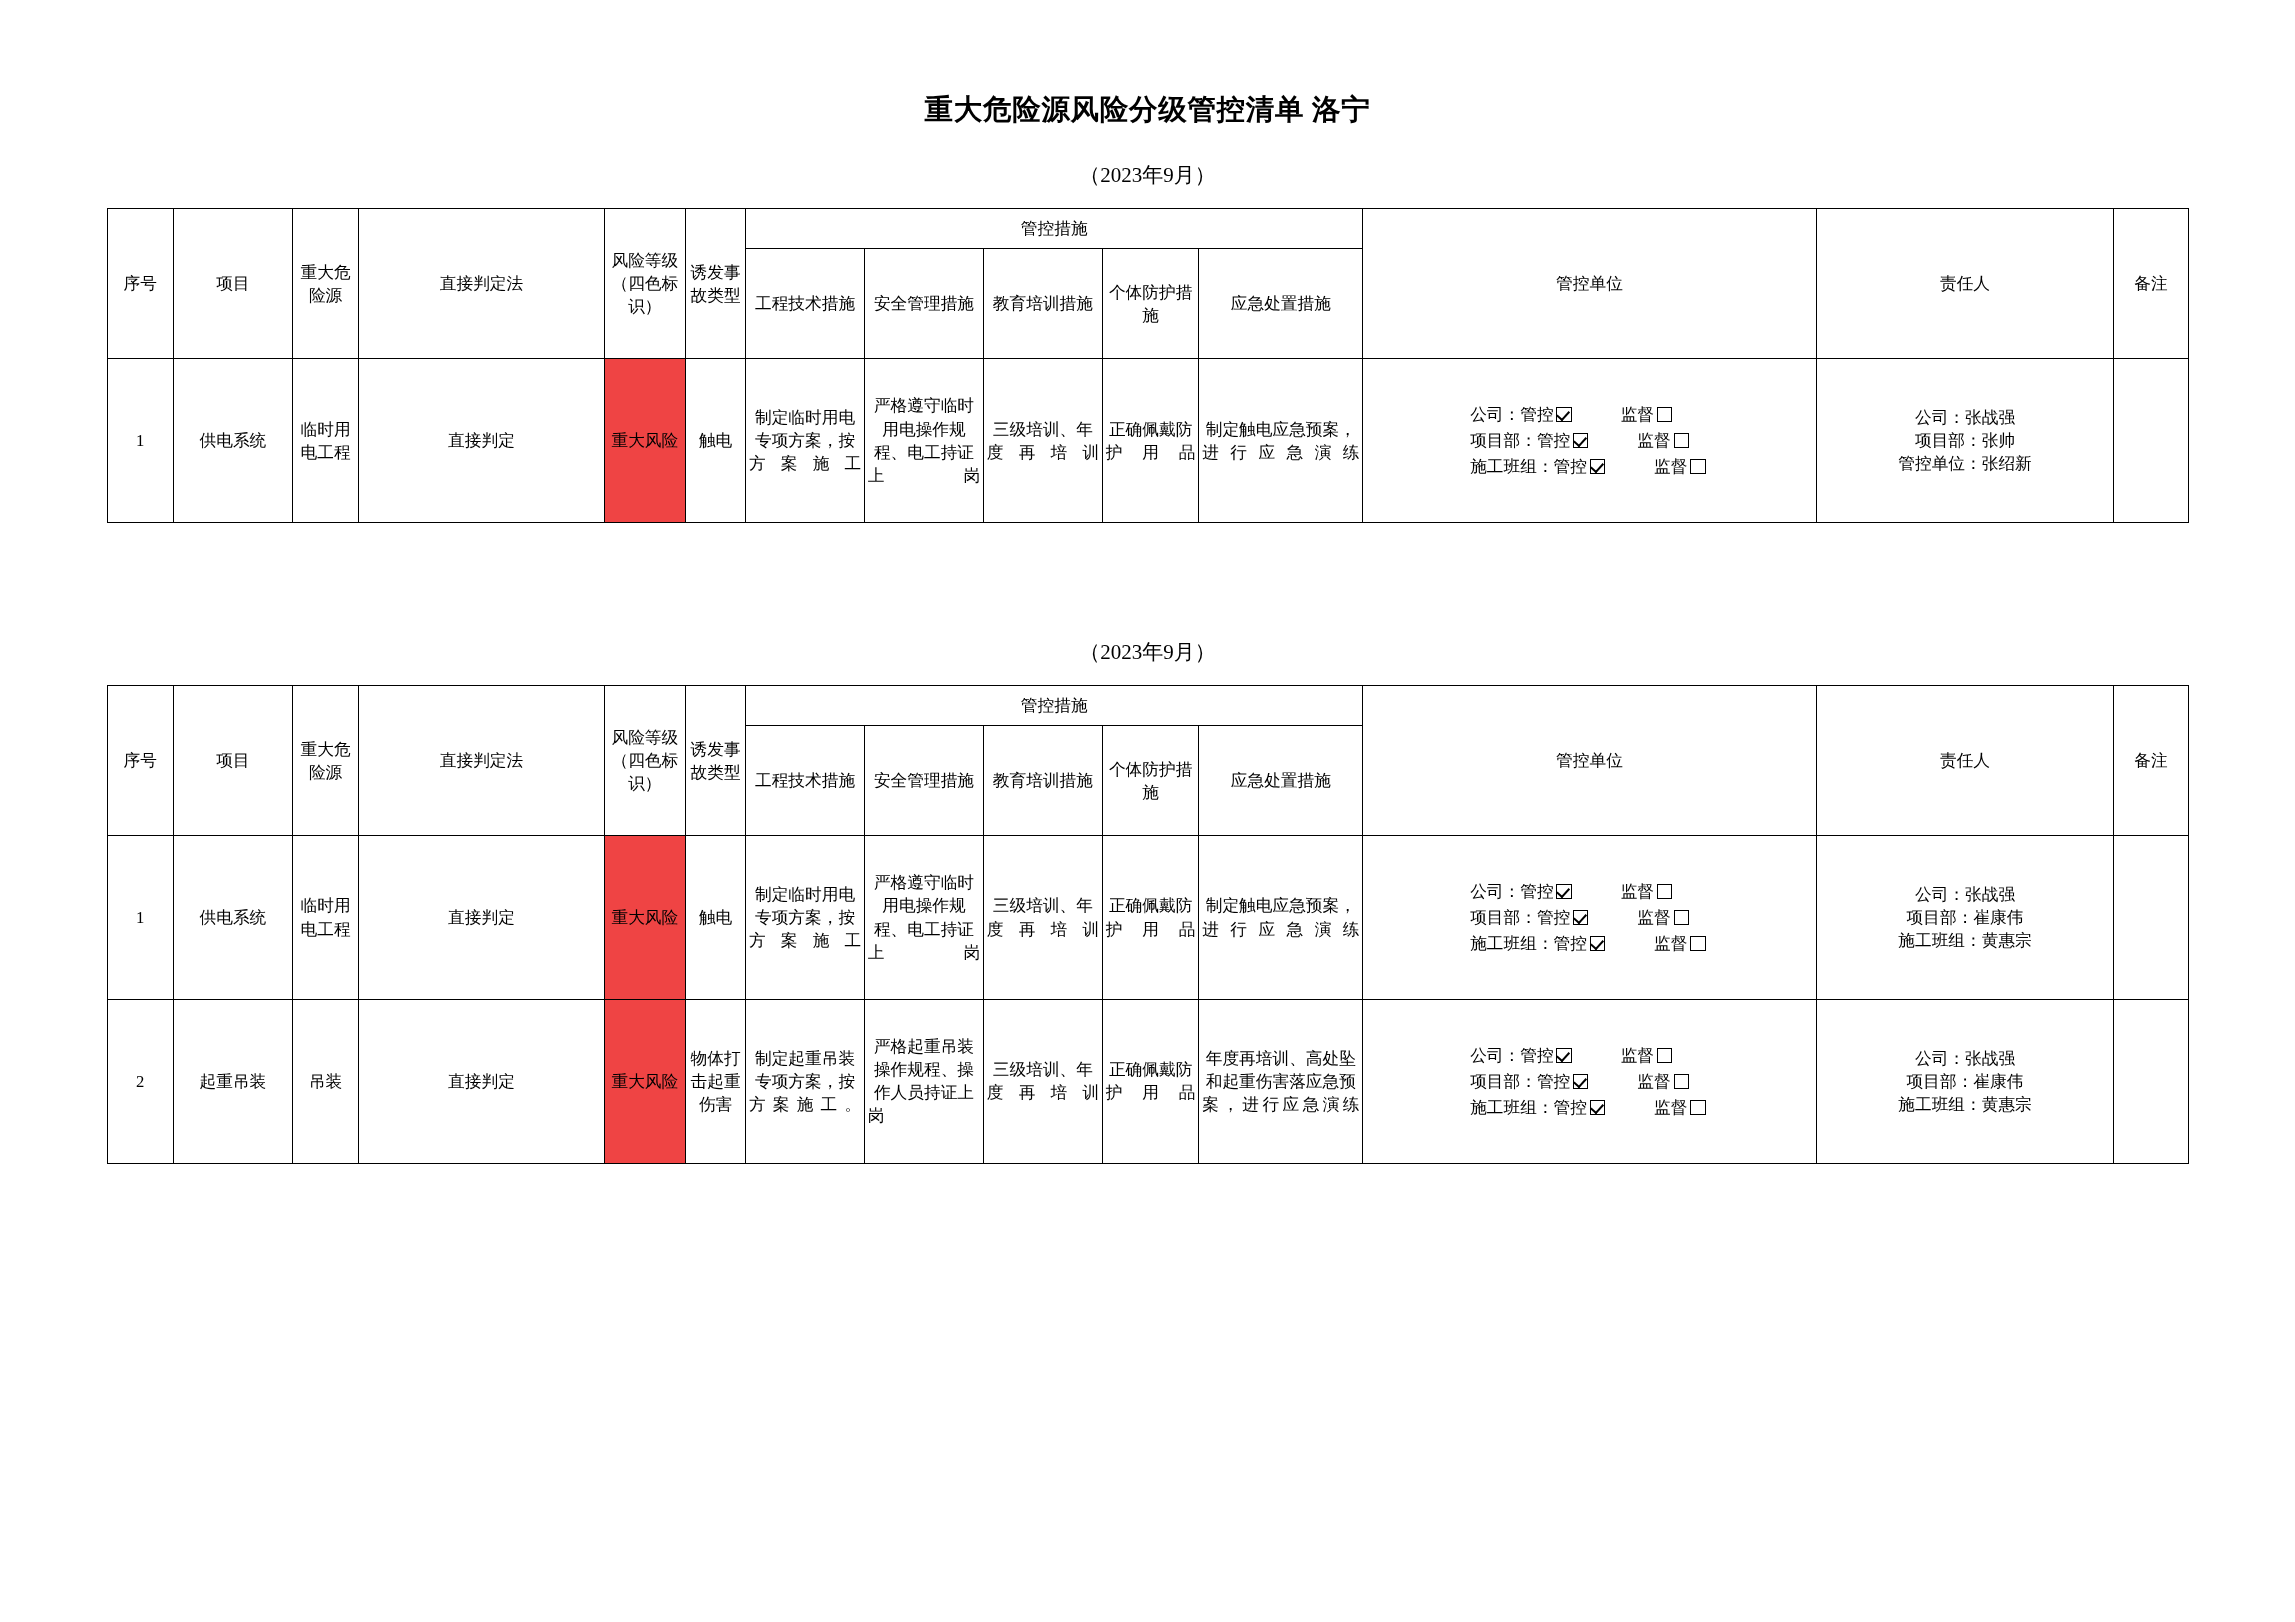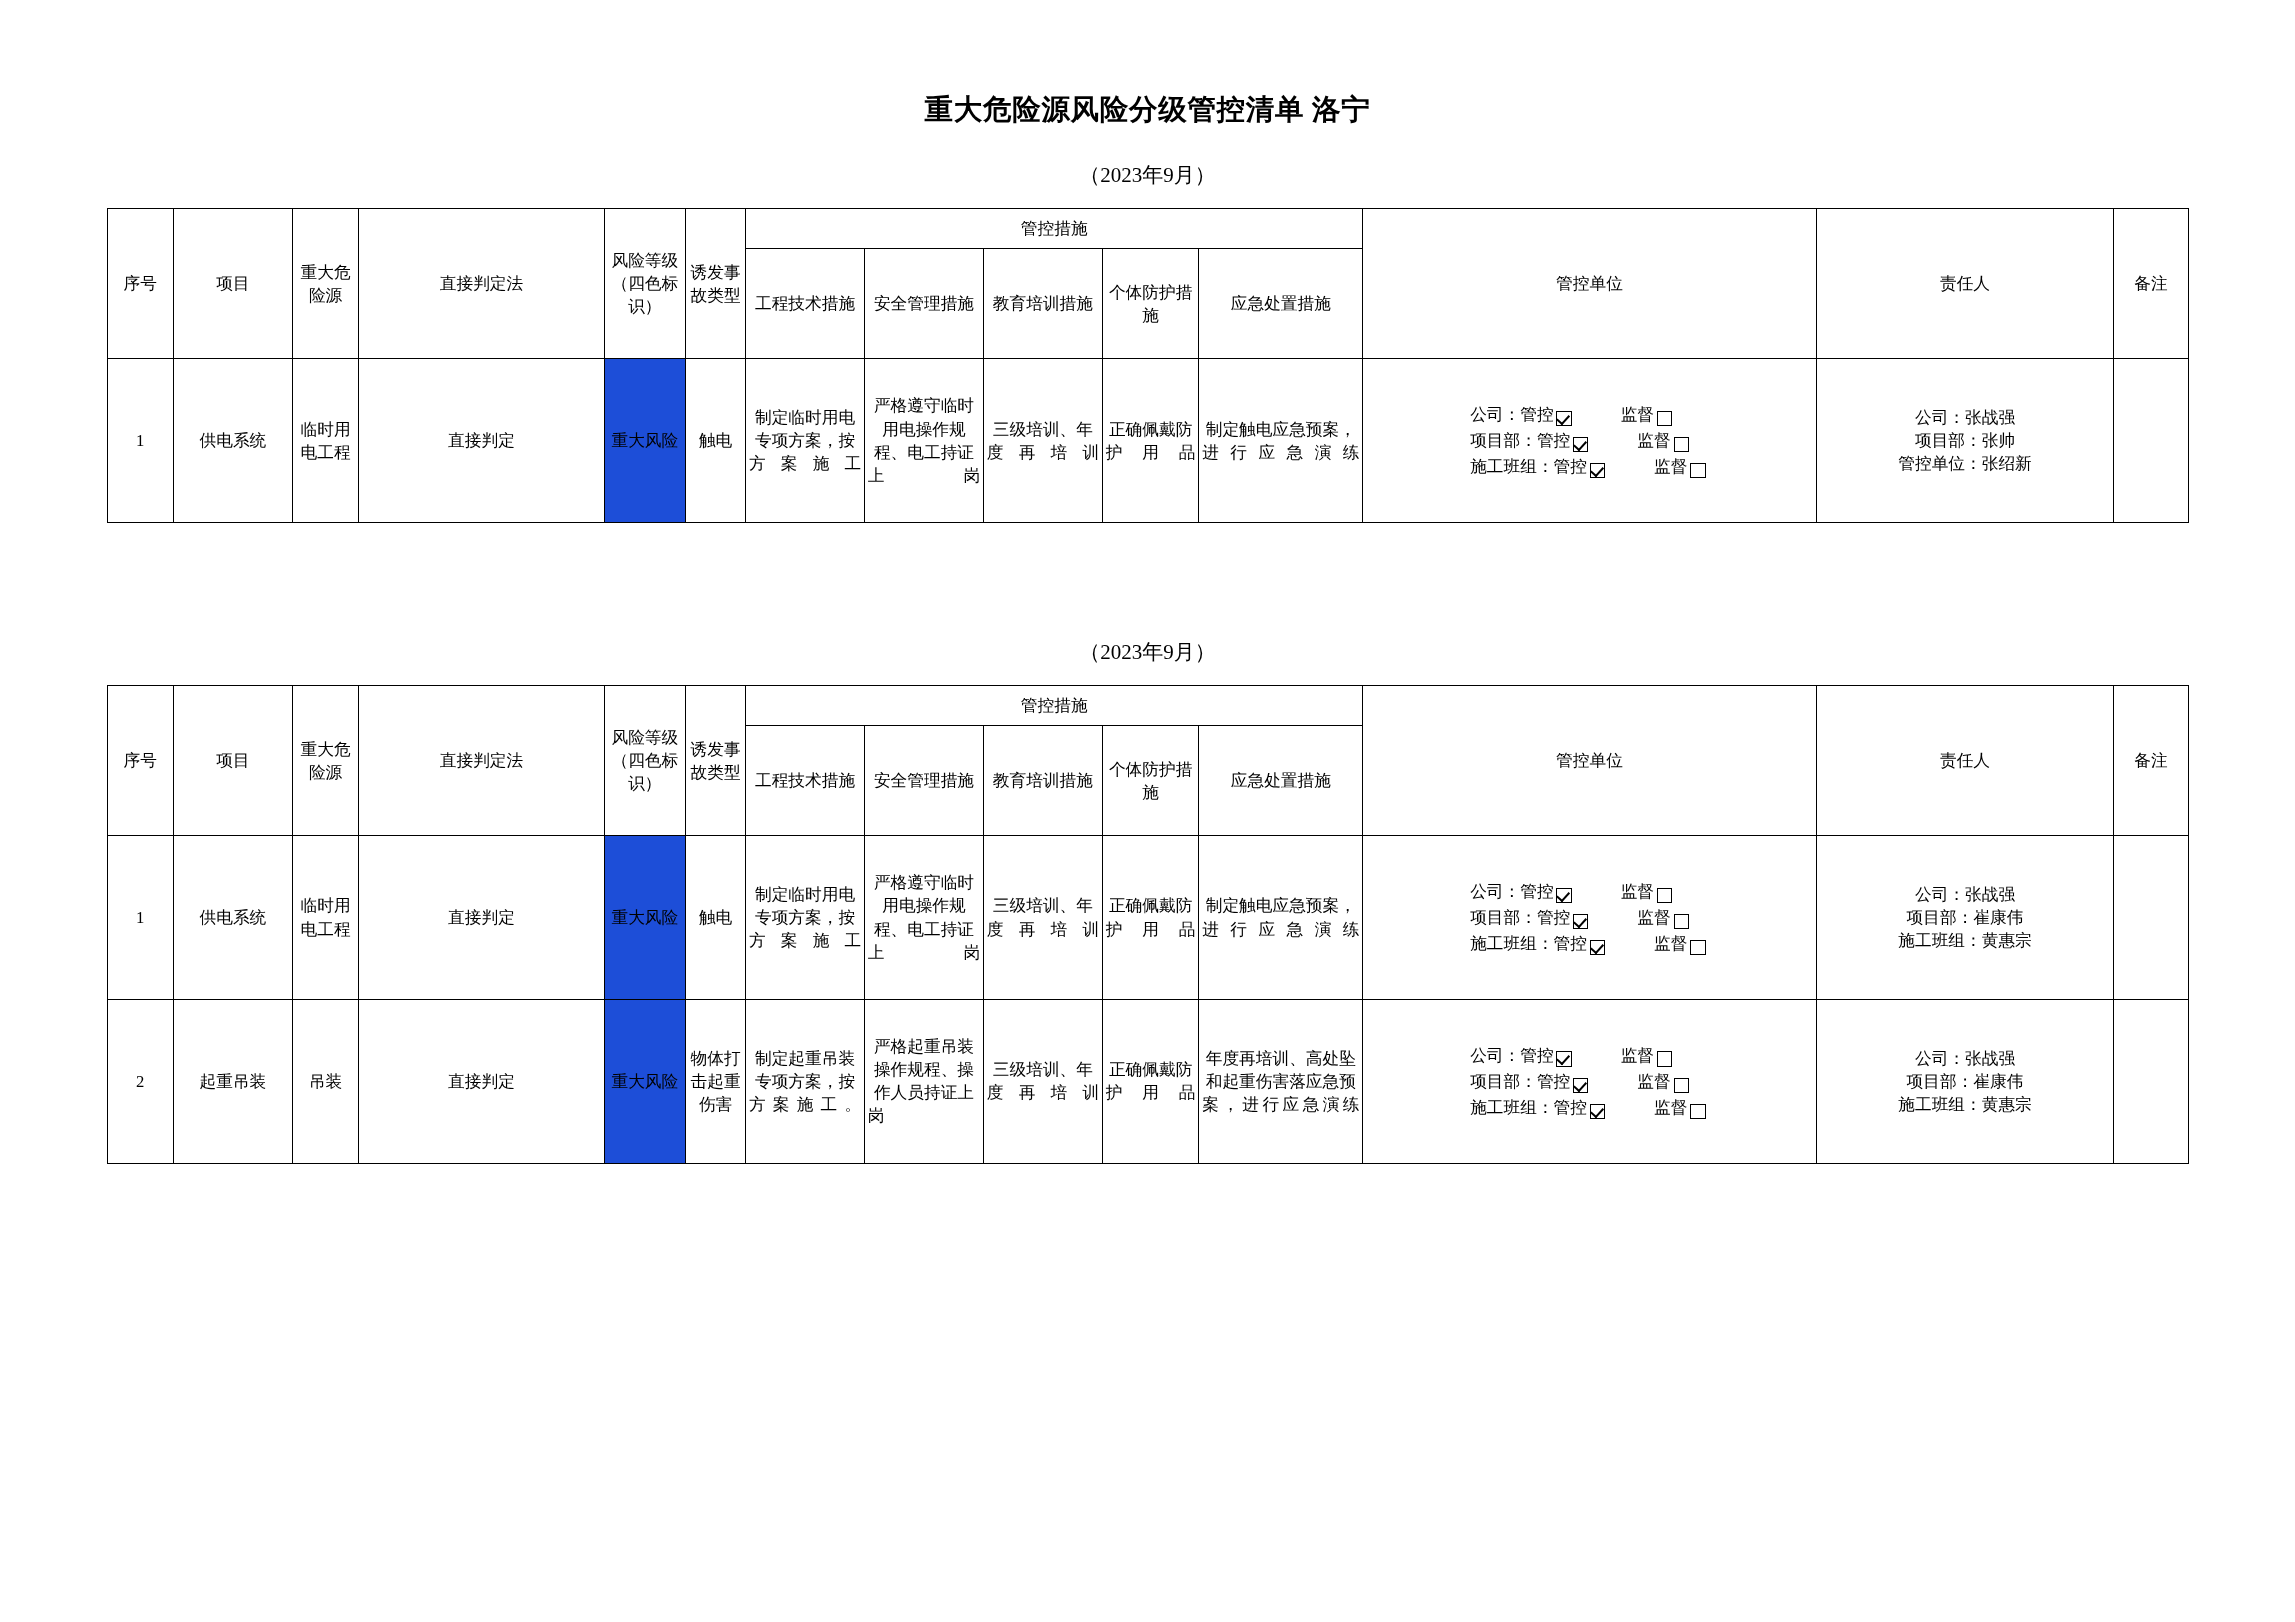--- a/index.html
+++ b/index.html
@@ -63,36 +63,36 @@
   }
   .cell-just {
     text-align: justify;
     text-align-last: justify;
     vertical-align: top;
     padding: 7px 4.2px;
     font-size: 15.3px;
     line-height: 1.45;
   }
   .risk-cell {
-    background: #1d4ed8;
+    background: #ef4444;
     color: #000000;
     font-size: 17.4px;
     line-height: 1.3;
     padding: 0;
   }
   .risk-cell span { display: block; }
   .unit-cell {
     text-align: left;
     vertical-align: middle;
     padding: 9.7px 0 9.7px 0;
     font-size: 16.7px;
   }
   .unit-line {
     display: flex;
-    align-items: flex-end;
+    align-items: center;
     margin: 3px 0;
     padding-left: 104px;
   }
   .unit-line .lbl { white-space: nowrap; }
   .unit-line .gap { display: inline-block; width: 49px; }
   .chk {
     display: inline-block;
     width: 15.3px;
     height: 15.3px;
     border: 1.4px solid #000;

